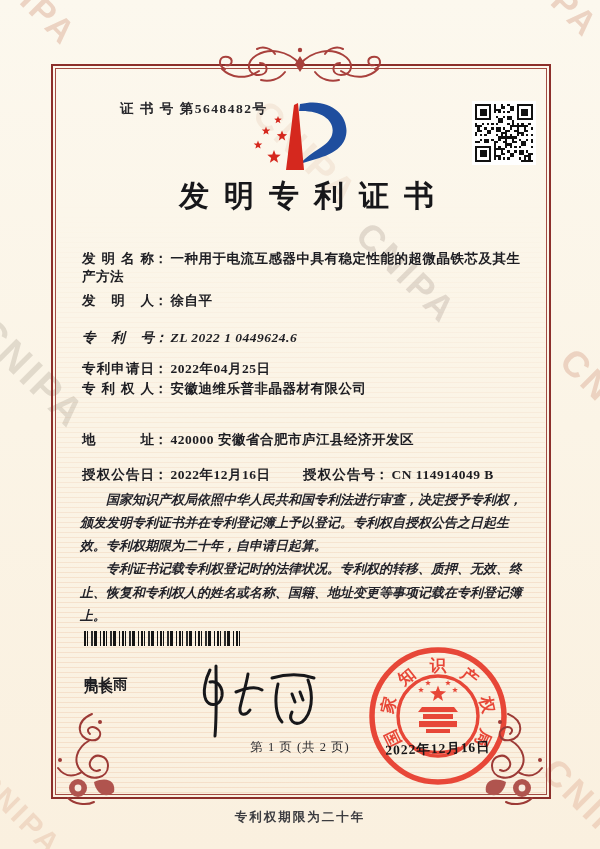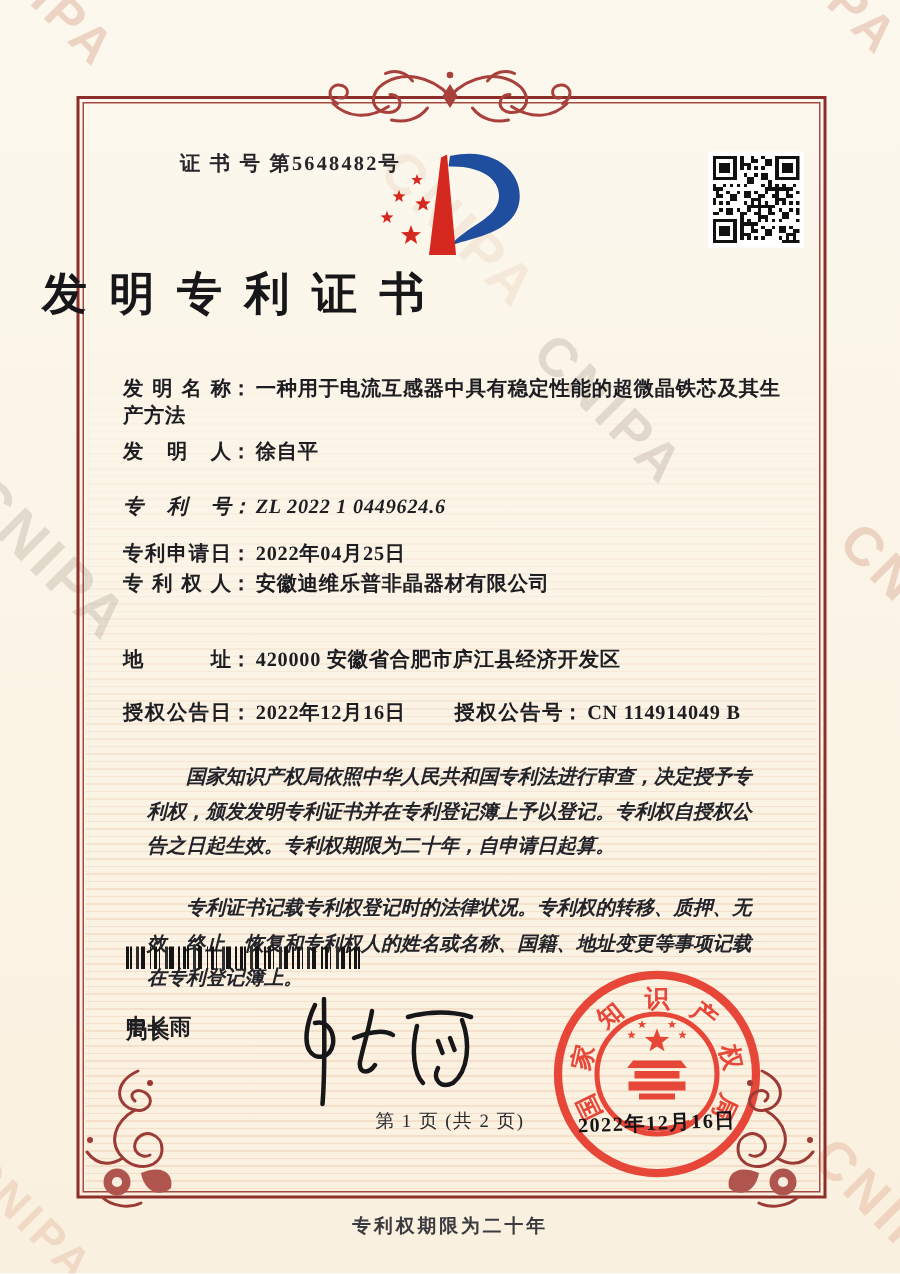--- a/index.html
+++ b/index.html
@@ -24,32 +24,32 @@
   .ornament-top{position:absolute;left:215px;top:42px;z-index:3;}
   .corner{position:absolute;z-index:3;}
   .corner-bl{left:34px;top:712px;}
   .corner-br{left:482px;top:712px;transform:scaleX(-1);}
 
   .cert-no{position:absolute;left:82px;top:100px;font-size:13.5px;color:#26262a;
            font-weight:600;letter-spacing:1.5px;margin-left:38px;}
   .logo{position:absolute;left:250px;top:98px;}
   .qr{position:absolute;left:472px;top:101px;background:#fff;padding:3px;}
 
-  .title{position:absolute;left:0;top:176px;width:100%;text-align:left;
+  .title{position:absolute;left:0;top:176px;width:100%;text-align:center;
          font-size:30px;font-weight:700;color:#17171a;letter-spacing:15px;padding-left:28px;box-sizing:border-box;}
 
   .fields{position:absolute;left:82px;top:0;width:450px;font-size:13.5px;color:#1d1d22;font-weight:700;}
   .frow{position:absolute;left:0;white-space:nowrap;}
   .flabel{display:inline-block;width:72px;text-align:justify;text-align-last:justify;vertical-align:top;}
   .fvalue{margin-left:3px;letter-spacing:.5px;}
   .grp2{position:absolute;left:221px;top:0;}
 
   .bodytext{position:absolute;left:80px;top:488px;width:450px;font-size:13px;line-height:1.78;
             color:#23232a;font-style:italic;font-weight:600;}
-  .bodytext p{margin:18px;text-indent:2em;}
+  .bodytext p{margin:0;text-indent:2em;}
 
   .barcode{position:absolute;left:84px;top:631px;width:158px;height:15px;
      background:repeating-linear-gradient(90deg,#141414 0 2px,transparent 2px 3px,#141414 3px 4px,
      transparent 4px 7px,#2d2d2d 7px 9px,transparent 9px 10px,#141414 10px 13px,transparent 13px 16px,
      #141414 16px 17px,transparent 17px 19px);}
 
   .director{position:absolute;left:84px;font-family:"Liberation Sans",sans-serif;
             font-weight:700;font-size:14.5px;color:#1e1e22;}
   .director-title{top:678px;}
   .director-name{top:675px;}

